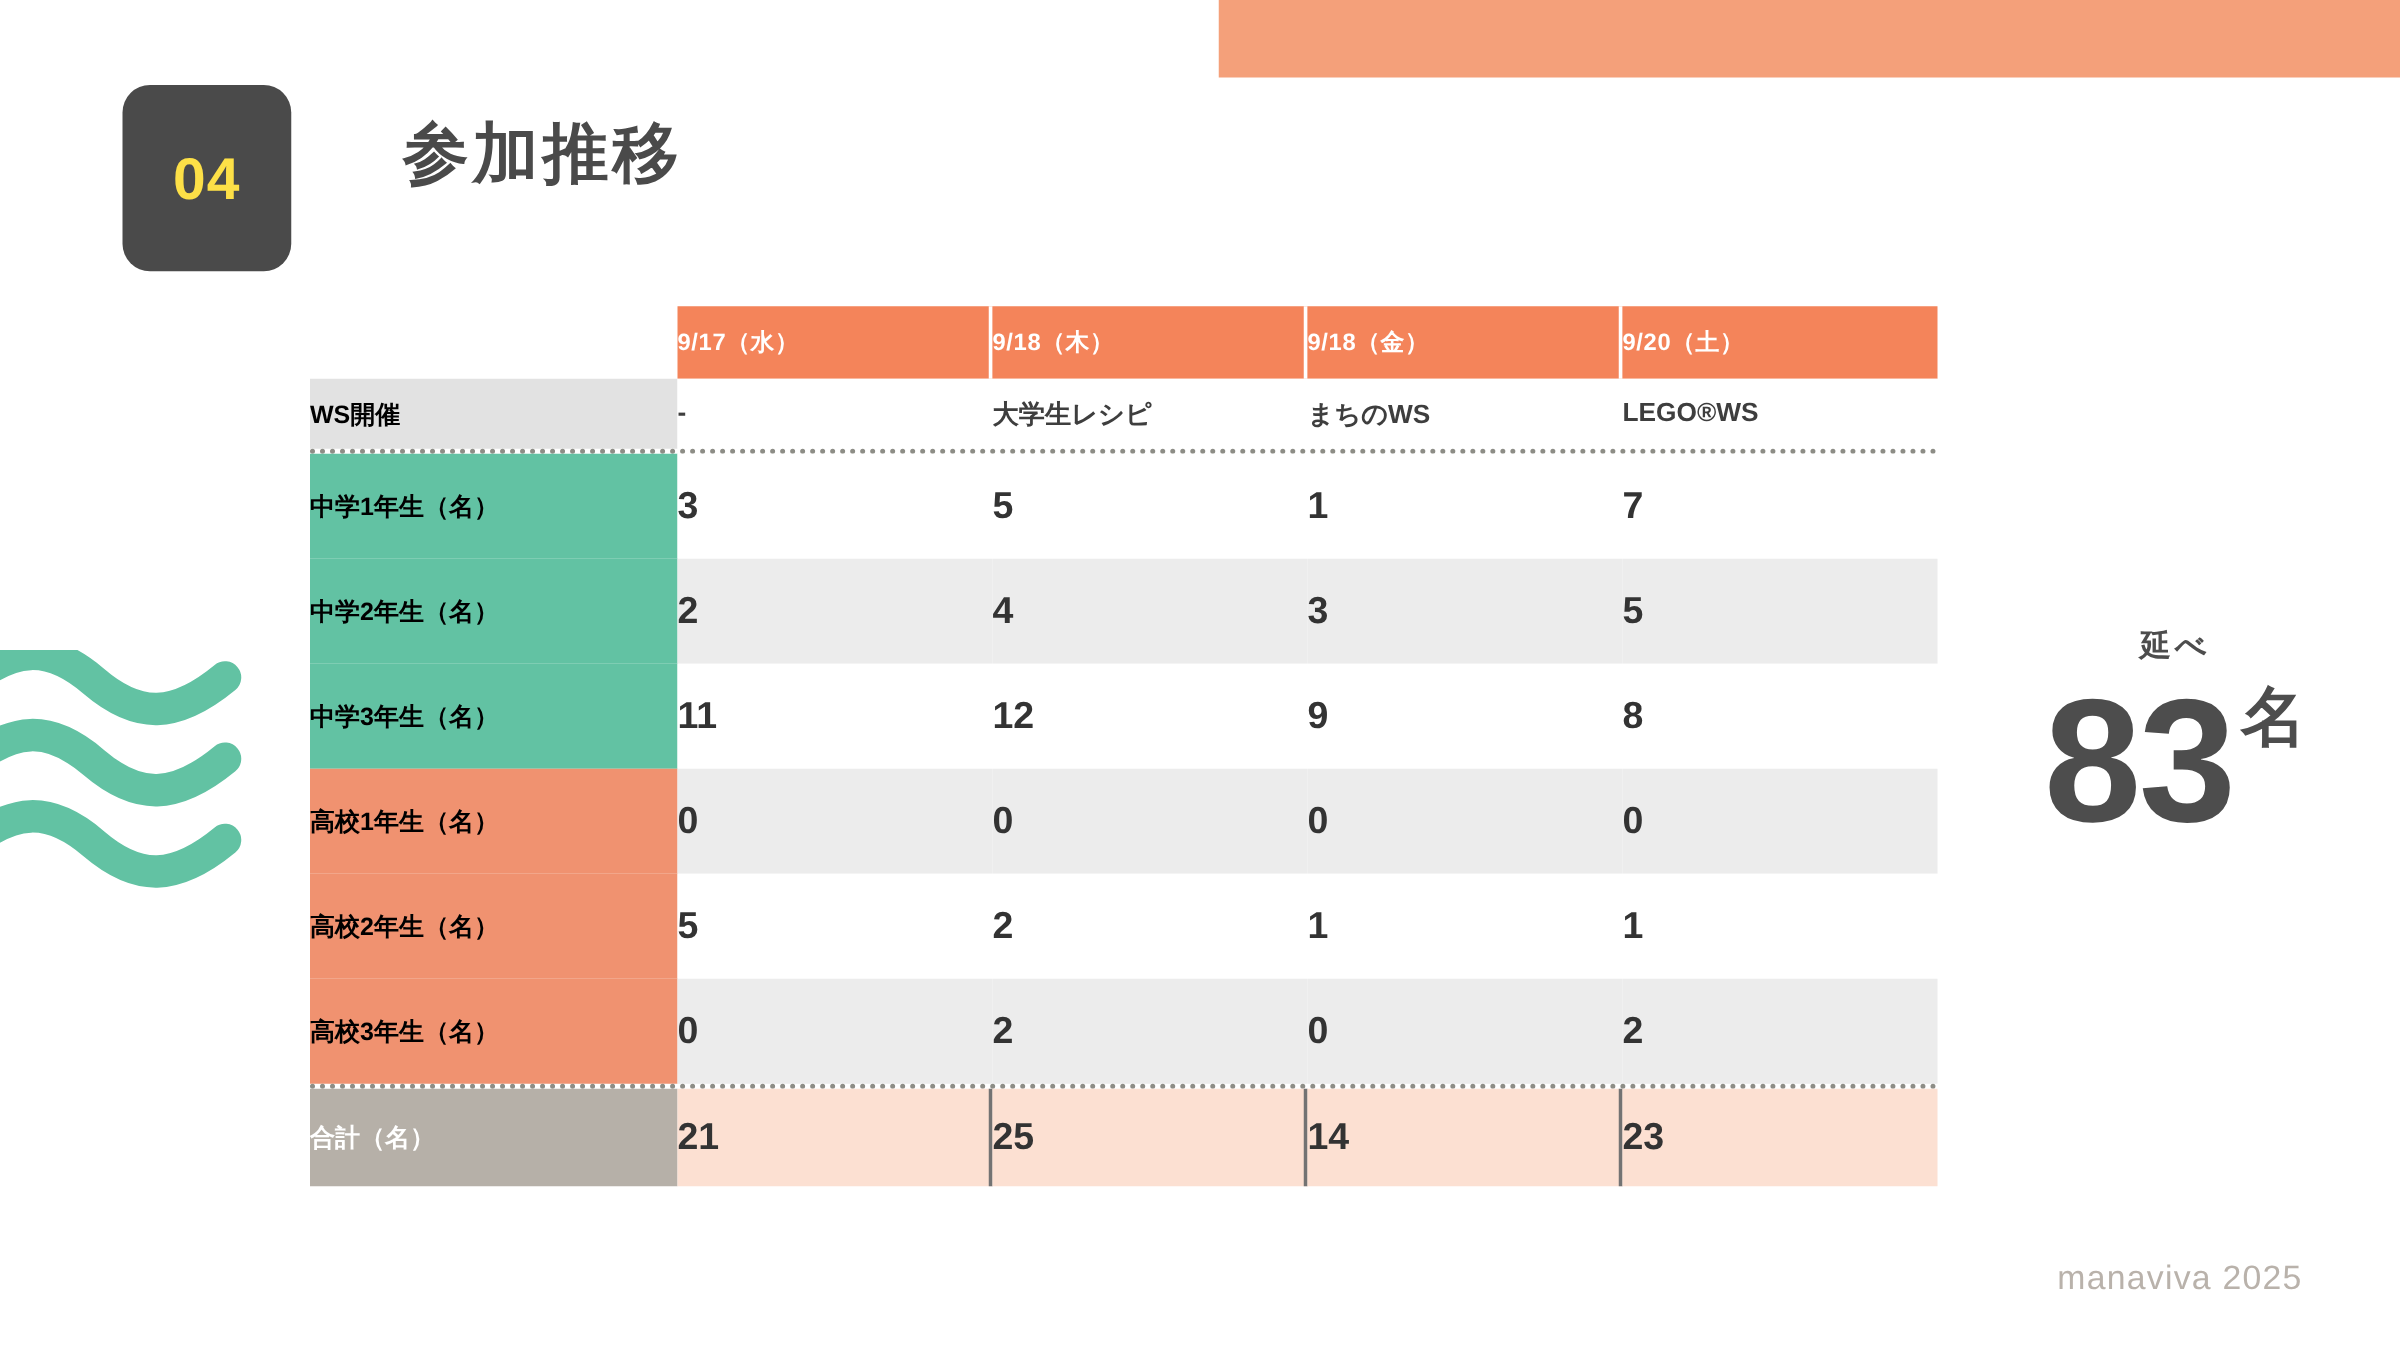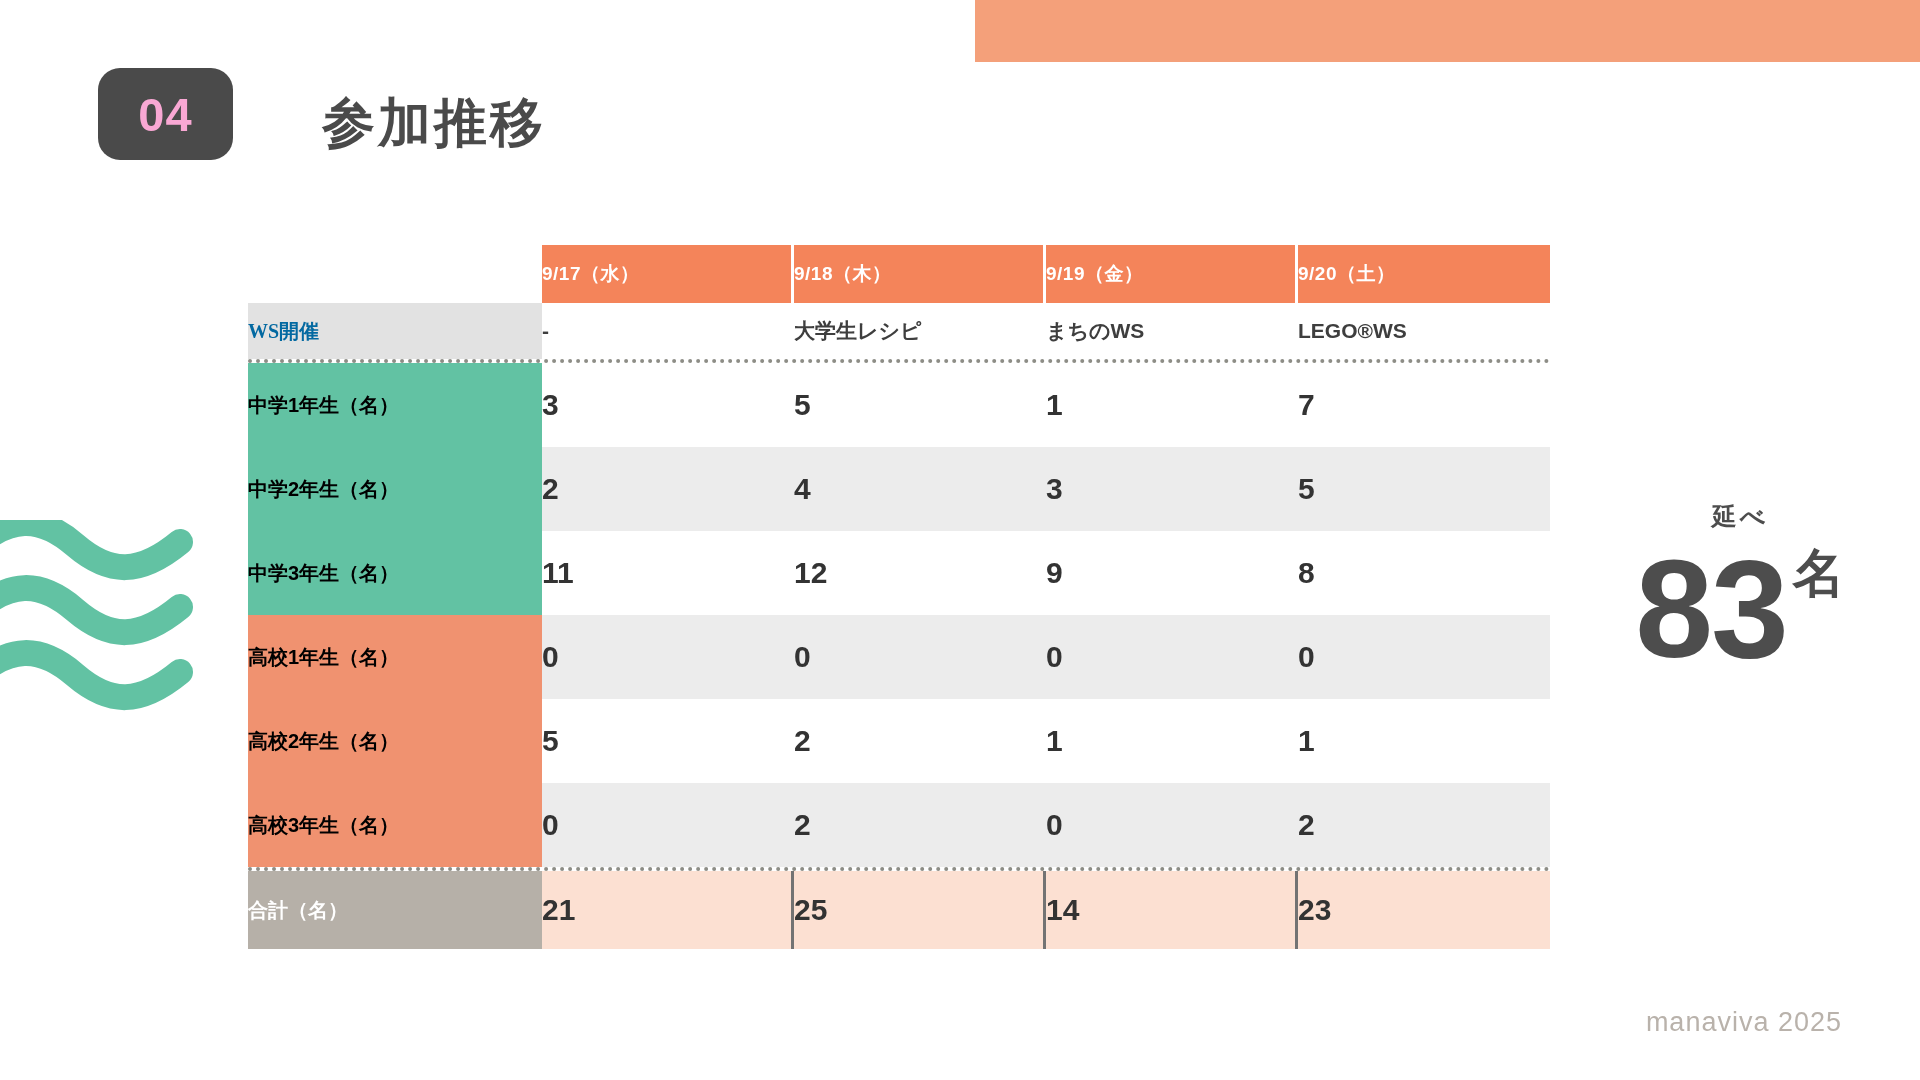--- a/index.html
+++ b/index.html
@@ -33,24 +33,24 @@
     width: 225px;
     height: 200px;
   }
 
   
   .section-badge {
     position: absolute;
     left: 98px;
     top: 68px;
     width: 135px;
-    height: 92px;
+    height: 149px;
     background: #4a4a4a;
     border-radius: 22px;
-    color: #f9a8d4;
+    color: #fde047;
     display: flex;
     align-items: center;
     justify-content: center;
     font-size: 47px;
     font-weight: bold;
     letter-spacing: 1px;
   }
   .section-title {
     position: absolute;
     left: 322px;
@@ -94,23 +94,22 @@
     border-right: 3px solid #ffffff;
     letter-spacing: 0.5px;
   }
   .date-cell.last { border-right: none; }
   .corner-blank { background: #ffffff; height: 58px; }
 
   
   .ws-label {
     height: 56px;
     background: #e2e2e2;
-    color: #0369a1;
+    color: #000000;
     font-size: 20px;
-    font-family: Liberation Serif, serif;
   }
   .ws-value {
     height: 56px;
     background: #ffffff;
     color: #3e3e3e;
     font-size: 21px;
     font-weight: normal;
   }
 
   
@@ -226,21 +225,21 @@
         <col class="day">
         <col class="day">
         <col class="day">
     </colgroup>
     <tbody>
 
       <tr>
         <td class="corner-blank"></td>
         <td class="date-cell">9/17（水）</td>
         <td class="date-cell">9/18（木）</td>
-        <td class="date-cell">9/19（金）</td>
+        <td class="date-cell">9/18（金）</td>
         <td class="date-cell last">9/20（土）</td>
       </tr>
 
       <tr>
         <td class="ws-label">WS開催</td>
         <td class="ws-value">-</td>
         <td class="ws-value">大学生レシピ</td>
         <td class="ws-value">まちのWS</td>
         <td class="ws-value">LEGO®WS</td>
       </tr>

